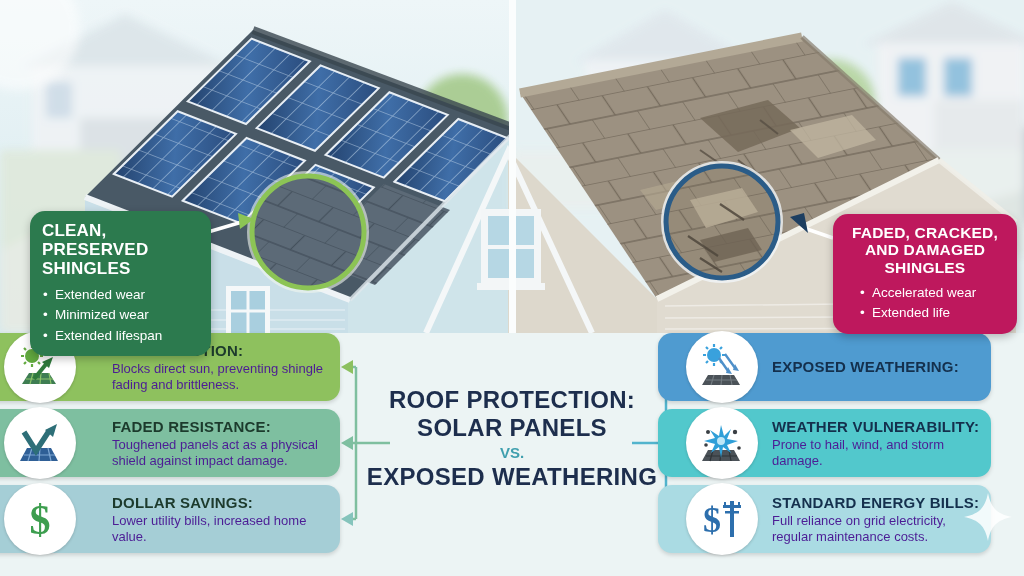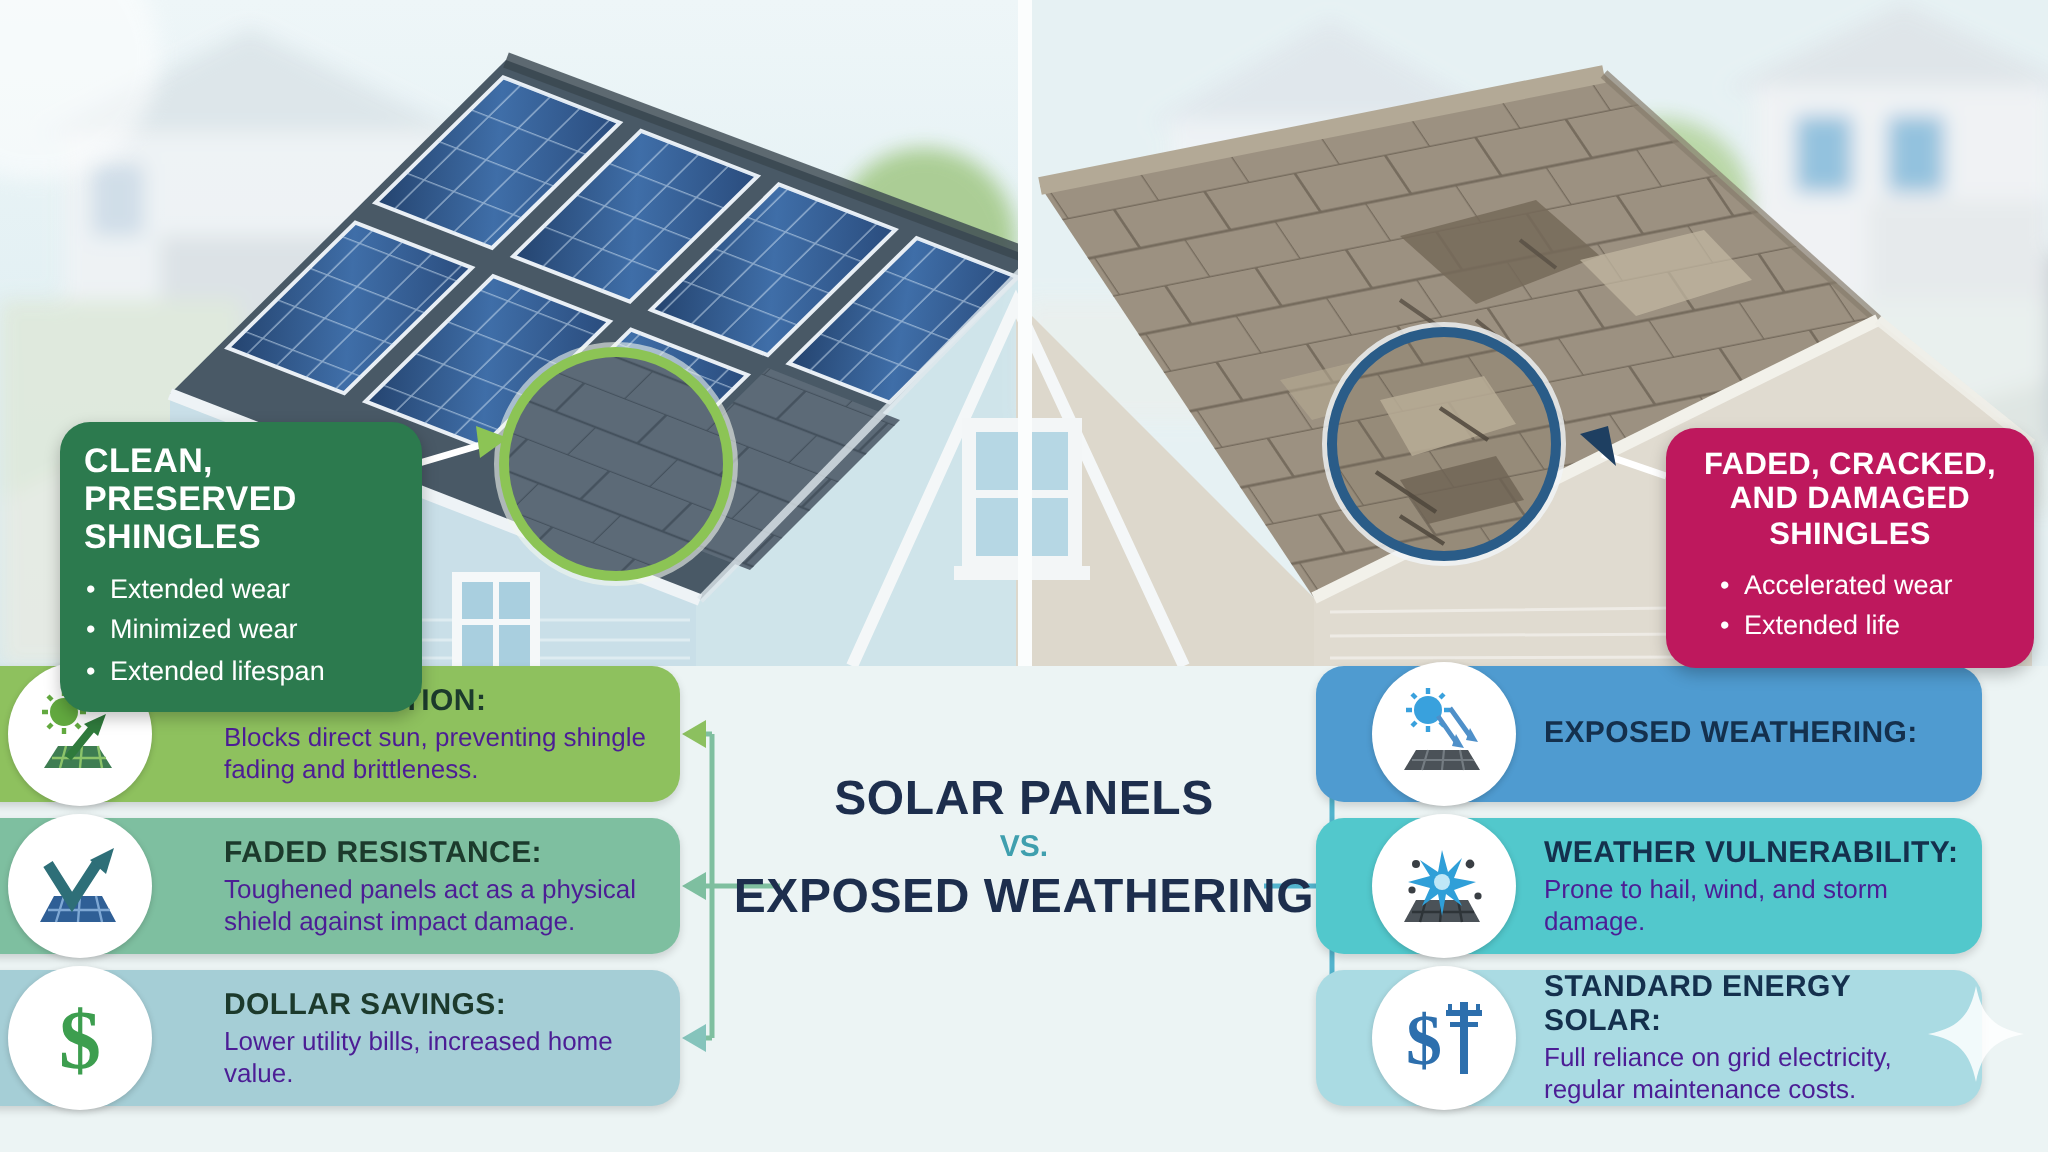--- a/index.html
+++ b/index.html
@@ -231,20 +231,21 @@
 
   <div id="callout-right" class="callout">
     <div class="ctitle">FADED, CRACKED, AND DAMAGED SHINGLES</div>
     <ul>
       <li>Accelerated wear</li>
       <li>Extended life</li>
     </ul>
   </div>
 
   <div id="center-title">
+    <div class="t1">ROOF PROTECTION:</div>
     <div class="t1">SOLAR PANELS</div>
     <div class="tvs">VS.</div>
     <div class="t1">EXPOSED WEATHERING</div>
   </div>
 
   <div class="bbox left row1 uv">
     <div class="bcircle">
       <svg width="48" height="48" viewBox="0 0 48 48">
         <circle cx="16" cy="13" r="7" fill="#62a93f"></circle>
         <path d="M16,2 V5 M16,21 V24 M5,13 H8 M24,13 H27 M8,5 L10,7 M24,5 L22,7 M8,21 L10,19 M24,21 L22,19" stroke="#62a93f" stroke-width="2.2" fill="none"></path>
@@ -316,21 +317,21 @@
   <div class="bbox right row3 bills">
     <div class="bcircle">
       <svg width="48" height="48" viewBox="0 0 48 48">
         <text x="14" y="37" text-anchor="middle" font-size="36" font-weight="bold" font-family="Liberation Serif, serif" fill="#2d6fad">$</text>
         <rect x="32" y="6" width="4" height="36" fill="#2d6fad"></rect>
         <rect x="25" y="10" width="18" height="3" fill="#2d6fad"></rect>
         <rect x="27" y="16" width="14" height="2.5" fill="#2d6fad"></rect>
         <path d="M27,10 V7 M41,10 V7" stroke="#2d6fad" stroke-width="2" fill="none"></path>
       </svg>
     </div>
-    <div class="btitle">STANDARD ENERGY SOLAR:</div>
+    <div class="btitle">STANDARD ENERGY BILLS:</div>
     <div class="bdesc">Full reliance on grid electricity, regular maintenance costs.</div>
   </div>
 
   <svg class="sparkle" width="52" height="52" viewBox="0 0 52 52">
     <path d="M26,2 C29,17 35,23 50,26 C35,29 29,35 26,50 C23,35 17,29 2,26 C17,23 23,17 26,2 Z" fill="#ffffff" opacity="0.85"></path>
   </svg>
 
 </div>
 
 </body></html>

